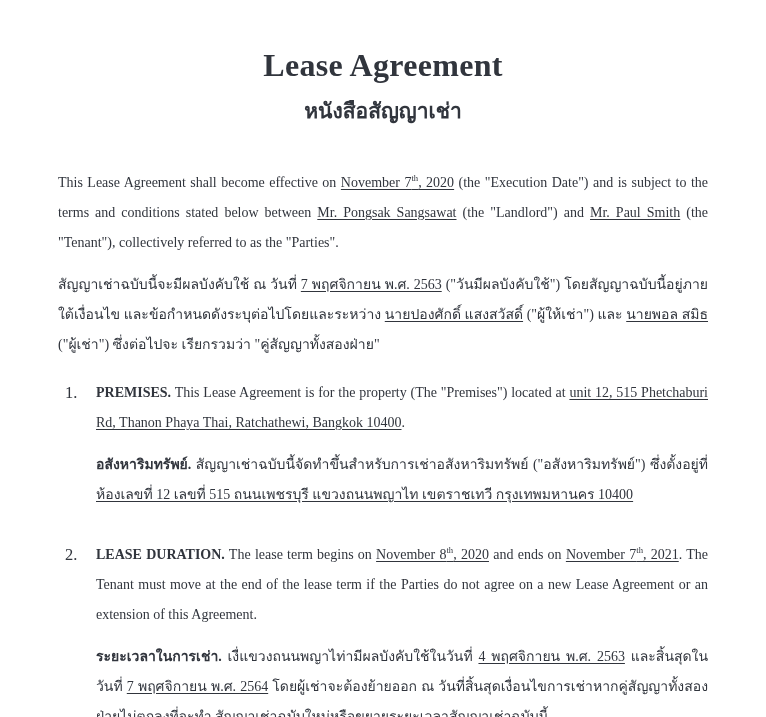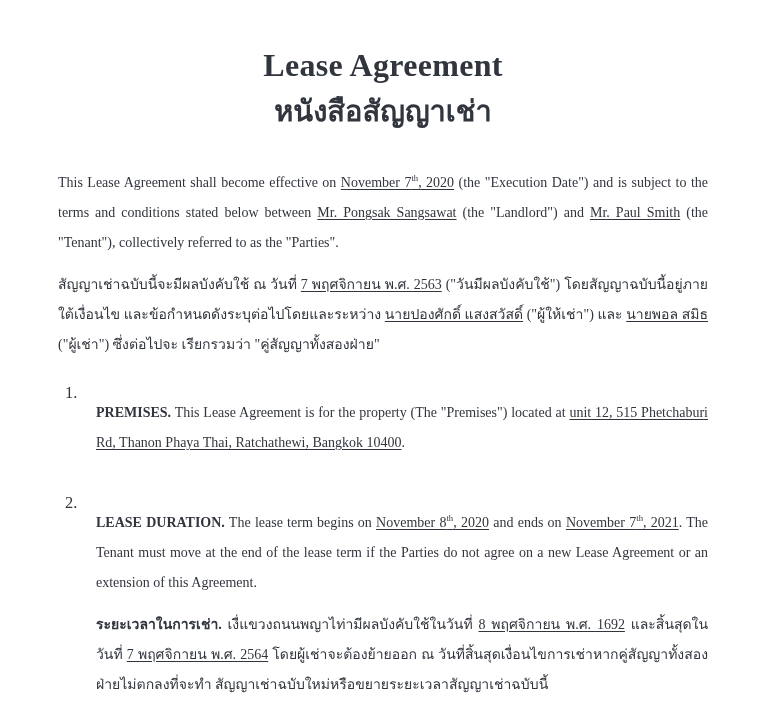--- a/index.html
+++ b/index.html
@@ -24,21 +24,21 @@
     margin: 0 0 6px 0;
     text-align: center;
     font-size: 32px;
     font-weight: bold;
     letter-spacing: 0.3px;
     line-height: 38px;
   }
   .title-th {
     margin: 0 0 36px 0;
     text-align: center;
-    font-size: 29px;
+    font-size: 21px;
     font-weight: 600;
     line-height: 42px;
   }
   p.body {
     margin: 0 0 12px 0;
     font-size: 14px;
     line-height: 30px;
     text-align: justify;
     overflow-wrap: break-word;
   }
@@ -49,21 +49,20 @@
   }
   .sec-num {
     flex: none;
     width: 31px;
     font-size: 16.5px;
     line-height: 30px;
   }
   .sec-body {
     flex: 1;
     min-width: 0;
-    margin-top: 20px;
   }
   .sec-body p.body { margin: 0 0 12px 0; }
   strong.h { font-weight: bold; }
   .u {
     text-decoration: underline;
     text-underline-offset: 2px;
   }
   sup {
     font-size: 0.62em;
     vertical-align: super;
@@ -79,24 +78,25 @@
   <h2 class="title-th">หนังสือสัญญาเช่า</h2>
 
   <p class="body"><span>This Lease Agreement shall become effective on </span><span class="u"><span>November 7</span><sup>th</sup><span>, 2020</span></span><span> (the "Execution Date") and is subject to the terms and conditions stated below between </span><span class="u">Mr. Pongsak Sangsawat</span><span> (the "Landlord") and </span><span class="u">Mr. Paul Smith</span><span> (the "Tenant"), collectively referred to as the "Parties".</span></p>
 
   <p class="body"><span>สัญญาเช่าฉบับนี้จะมีผลบังคับใช้ ณ วันที่ </span><span class="u">7 พฤศจิกายน พ.ศ. 2563</span><span> ("วันมีผลบังคับใช้") โดยสัญญาฉบับนี้อยู่ภายใต้เงื่อนไข และข้อกำหนดดังระบุต่อไปโดยและระหว่าง </span><span class="u">นายปองศักดิ์ แสงสวัสดิ์</span><span> ("ผู้ให้เช่า") และ </span><span class="u">นายพอล สมิธ</span><span> ("ผู้เช่า") ซึ่งต่อไปจะ เรียกรวมว่า "คู่สัญญาทั้งสองฝ่าย"</span></p>
 
   <div class="section">
     <div class="sec-num">1.</div>
     <div class="sec-body">
       <p class="body"><strong class="h">PREMISES.</strong><span> This Lease Agreement is for the property (The "Premises") located at </span><span class="u">unit 12, 515 Phetchaburi Rd, Thanon Phaya Thai, Ratchathewi, Bangkok 10400</span><span>.</span></p>
+      <p class="body"><strong class="h">อสังหาริมทรัพย์.</strong><span> สัญญาเช่าฉบับนี้จัดทำขึ้นสำหรับการเช่าอสังหาริมทรัพย์ ("อสังหาริมทรัพย์") ซึ่งตั้งอยู่ที่ </span><span class="u">ห้องเลขที่ 12 เลขที่ 515 ถนนเพชรบุรี แขวงถนนพญาไท เขตราชเทวี กรุงเทพมหานคร 10400</span></p>
     </div>
   </div>
 
   <div class="section">
     <div class="sec-num">2.</div>
     <div class="sec-body">
       <p class="body"><strong class="h">LEASE DURATION.</strong><span> The lease term begins on </span><span class="u"><span>November 8</span><sup>th</sup><span>, 2020</span></span><span> and ends on </span><span class="u"><span>November 7</span><sup>th</sup><span>, 2021</span></span><span>. The Tenant must move at the end of the lease term if the Parties do not agree on a new Lease Agreement or an extension of this Agreement.</span></p>
-      <p class="body"><strong class="h">ระยะเวลาในการเช่า.</strong><span> เงื่แขวงถนนพญาไท่ามีผลบังคับใช้ในวันที่ </span><span class="u">8 พฤศจิกายน พ.ศ. 1692</span><span> และสิ้นสุดในวันที่ </span><span class="u">7 พฤศจิกายน พ.ศ. 2564</span><span> โดยผู้เช่าจะต้องย้ายออก ณ วันที่สิ้นสุดเงื่อนไขการเช่าหากคู่สัญญาทั้งสองฝ่ายไม่ตกลงที่จะทำ สัญญาเช่าฉบับใหม่หรือขยายระยะเวลาสัญญาเช่าฉบับนี้</span></p>
+      <p class="body"><strong class="h">ระยะเวลาในการเช่า.</strong><span> เงื่แขวงถนนพญาไท่ามีผลบังคับใช้ในวันที่ </span><span class="u">4 พฤศจิกายน พ.ศ. 2563</span><span> และสิ้นสุดในวันที่ </span><span class="u">7 พฤศจิกายน พ.ศ. 2564</span><span> โดยผู้เช่าจะต้องย้ายออก ณ วันที่สิ้นสุดเงื่อนไขการเช่าหากคู่สัญญาทั้งสองฝ่ายไม่ตกลงที่จะทำ สัญญาเช่าฉบับใหม่หรือขยายระยะเวลาสัญญาเช่าฉบับนี้</span></p>
     </div>
   </div>
 
 </div>
 
 </body></html>

